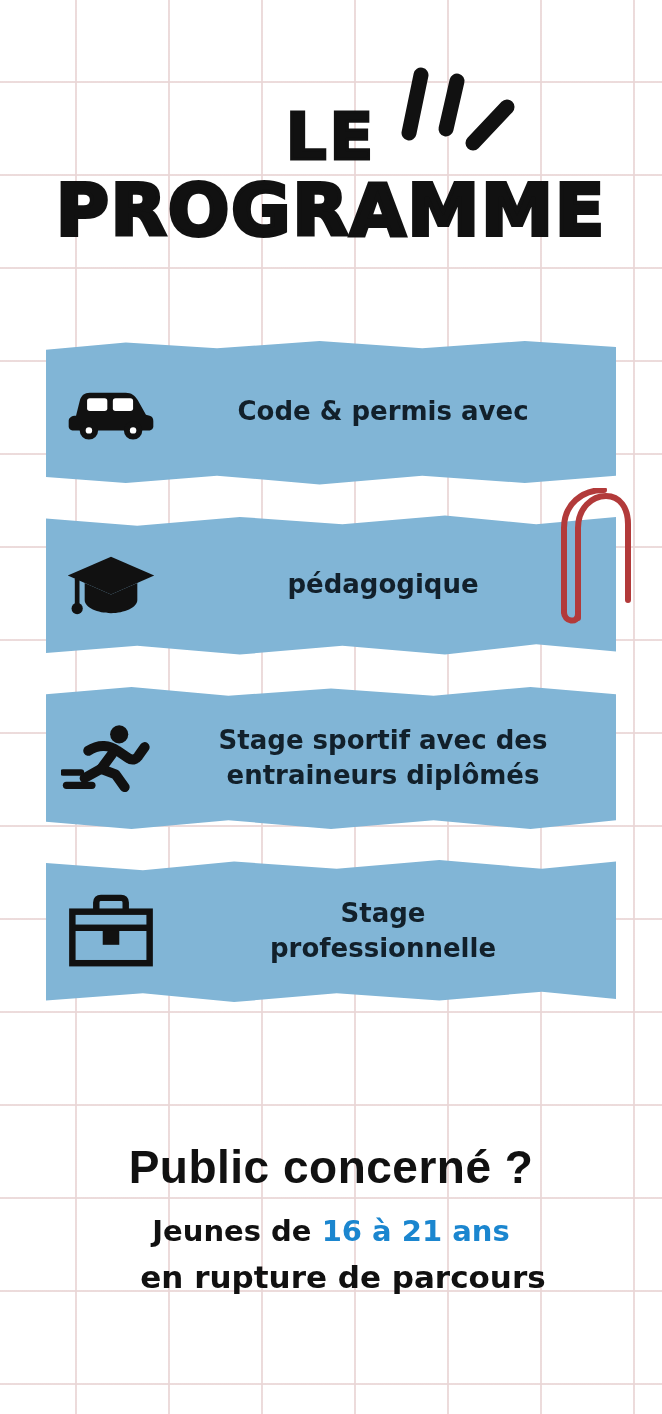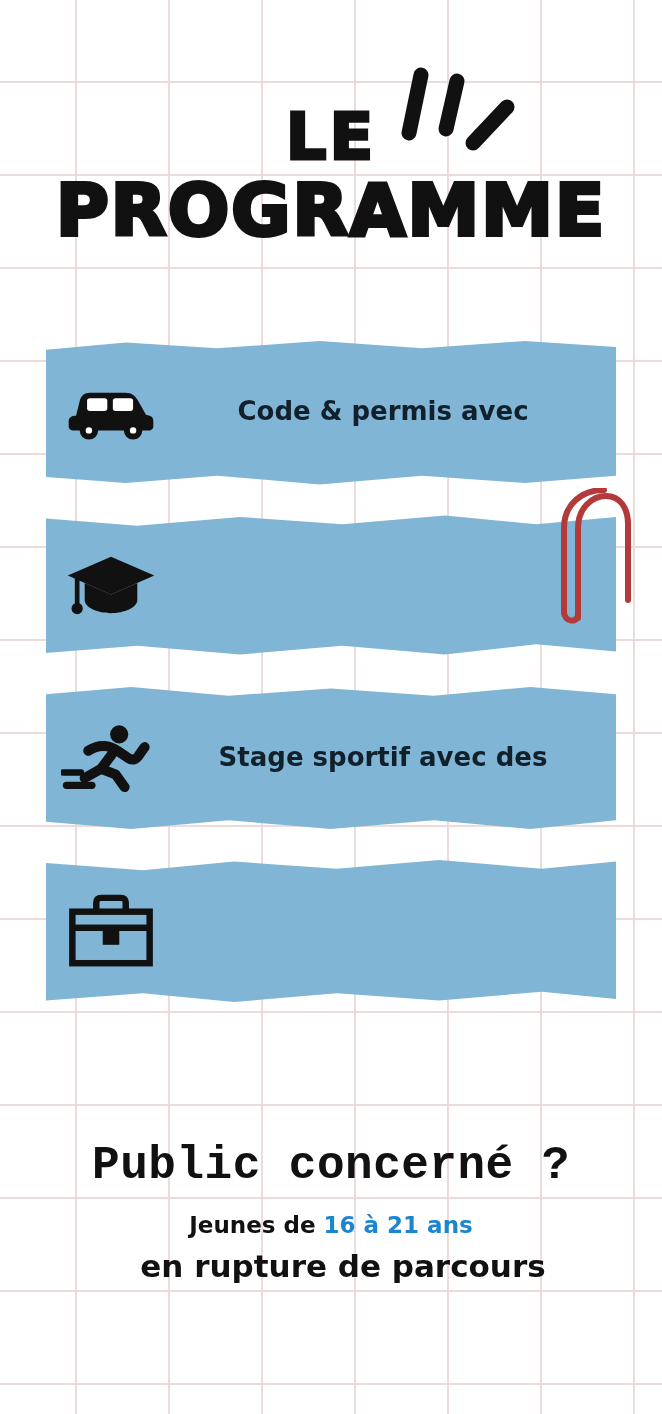--- a/index.html
+++ b/index.html
@@ -130,30 +130,30 @@
   
   .footer {
     position: absolute;
     top: 1140px;
     left: 0;
     right: 0;
     text-align: center;
   }
   .footer h2 {
     margin: 0 0 16px 0;
-    font-family: Liberation Mono, monospace;
+    font-family: Liberation Sans, sans-serif;
     font-weight: bold;
     font-size: 46px;
     color: #111111;
     letter-spacing: 0.5px;
   }
   .footer .sub1 {
     font-family: "DejaVu Sans", sans-serif;
     font-weight: bold;
-    font-size: 23px;
+    font-size: 29px;
     color: #111111;
     line-height: 1.5;
   }
   .footer .sub1 .accent { color: #1b86cf; }
   .footer .sub2 {
     font-family: "DejaVu Sans", sans-serif;
     font-weight: bold;
     font-size: 31px;
     color: #111111;
     line-height: 1.5;
@@ -199,50 +199,56 @@
       <div class="band"></div>
       <div class="icon">
         <svg viewBox="0 0 100 76" width="94" height="72">
           <path d="M50 8 L96 28 L50 48 L4 28 Z" fill="#111111"></path>
           <path d="M22 36 L22 54 C22 62 36 68 50 68 C64 68 78 62 78 54 L78 36 L50 48 Z" fill="#111111"></path>
           <path d="M14 32 L14 58" stroke="#111111" stroke-width="5" stroke-linecap="round" fill="none"></path>
           <circle cx="14" cy="63" r="6" fill="#111111"></circle>
         </svg>
       </div>
       <div class="label">
+        <div>pédagogique</div>
       </div>
     </div>
 
     <div class="row r3">
       <div class="band"></div>
       <div class="icon">
         <svg viewBox="0 0 110 80" width="100" height="74">
           <circle cx="64" cy="14" r="10" fill="#111111"></circle>
           <path d="M30 32 C42 24 54 26 62 32 L74 40 C78 43 82 42 85 38 L92 28" stroke="#111111" stroke-width="11" stroke-linecap="round" fill="none"></path>
           <path d="M56 36 L44 52 L60 58 L70 72" stroke="#111111" stroke-width="11" stroke-linecap="round" stroke-linejoin="round" fill="none"></path>
           <path d="M44 52 L26 62" stroke="#111111" stroke-width="11" stroke-linecap="round" fill="none"></path>
           <path d="M6 70 L34 70" stroke="#111111" stroke-width="8" stroke-linecap="round" fill="none"></path>
           <path d="M2 56 L22 56" stroke="#111111" stroke-width="7" stroke-linecap="round" fill="none"></path>
         </svg>
       </div>
       <div class="label">
         <div>Stage sportif avec des</div>
+        <div>entraineurs diplômés</div>
       </div>
     </div>
 
     <div class="row r4">
       <div class="band"></div>
       <div class="icon">
         <svg viewBox="0 0 100 86" width="92" height="80">
           <path d="M34 20 L34 12 C34 9 36 7 39 7 L61 7 C64 7 66 9 66 12 L66 20" stroke="#111111" stroke-width="7" fill="none" stroke-linecap="round"></path>
           <rect x="8" y="22" width="84" height="56" stroke="#111111" stroke-width="7" fill="none"></rect>
           <rect x="8" y="36" width="84" height="7" fill="#111111"></rect>
           <rect x="41" y="42" width="18" height="16" fill="#111111"></rect>
         </svg>
       </div>
+      <div class="label">
+        <div>Stage</div>
+        <div>professionnelle</div>
+      </div>
     </div>
 
   </div>
 
   <svg class="clip" viewBox="0 0 86 140">
     <path d="M30 130 L30 40 C30 20 44 8 58 8 C72 8 80 20 80 36 L80 112" stroke="#b23a3a" stroke-width="6" fill="none" stroke-linecap="round"></path>
     <path d="M16 124 L16 40 C16 16 34 2 56 2" stroke="#b23a3a" stroke-width="6" fill="none" stroke-linecap="round"></path>
     <path d="M16 124 C16 134 30 136 30 126" stroke="#b23a3a" stroke-width="6" fill="none" stroke-linecap="round"></path>
   </svg>
 

